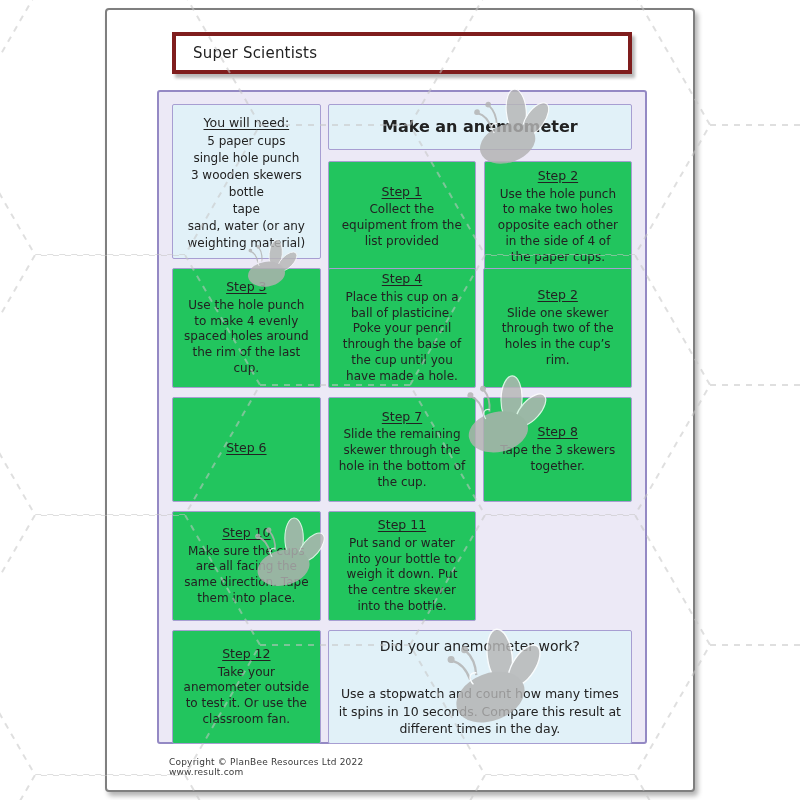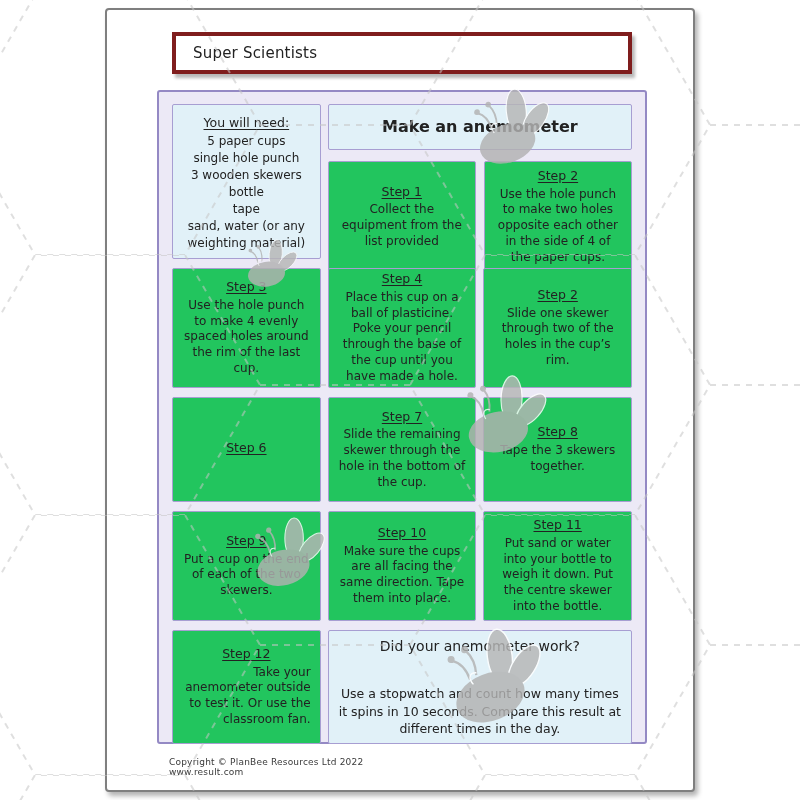--- a/index.html
+++ b/index.html
@@ -46,21 +46,21 @@
   .step-label { text-decoration:underline; text-underline-offset:2px; margin-bottom:2px; font-size:12.5px; }
 
   .ywn { grid-column:1; grid-row:1; justify-content:flex-start; padding-top:9px; line-height:1.42; }
   .ywn .ywn-title { text-decoration:underline; text-underline-offset:2px; margin-bottom:1px; font-size:12.5px; }
 
   .right-top { grid-column:2 / 4; grid-row:1; display:flex; flex-direction:column; gap:11px; }
   .title-card { height:46px; flex:none; font-weight:bold; font-size:16px; }
   .steps-pair { flex:1; display:flex; gap:8px; }
   .steps-pair .card { flex:1; }
 
-  .step12 { grid-column:1;text-align:right; }
+  .step12 { grid-column:1; }
   .conclusion { grid-column:2 / 4; font-size:12.5px; line-height:1.38;gap:24px; }
   .conclusion .conc-title { font-size:14px; margin-bottom:5px; }
 
   
   .footer {
     position:absolute; left:62px; right:60px; top:747px;
     display:flex; justify-content:space-between;
     font-size:9px; color:#3a3a3a; letter-spacing:0.2px;flex-direction:column;
   }
 
@@ -140,24 +140,20 @@
     <div class="card">
       <div class="step-label">Step 7</div>
       <div>Slide the remaining skewer through the hole in the bottom of the cup.</div>
     </div>
     <div class="card">
       <div class="step-label">Step 8</div>
       <div>Tape the 3 skewers together.</div>
     </div>
 
     <div class="card">
-      <div class="step-label">Step 9</div>
-      <div>Put a cup on the end of each of the two skewers.</div>
-    </div>
-    <div class="card">
       <div class="step-label">Step 10</div>
       <div>Make sure the cups are all facing the same direction. Tape them into place.</div>
     </div>
     <div class="card">
       <div class="step-label">Step 11</div>
       <div>Put sand or water into your bottle to weigh it down. Put the centre skewer into the bottle.</div>
     </div>
 
     <div class="card step12">
       <div class="step-label">Step 12</div>

